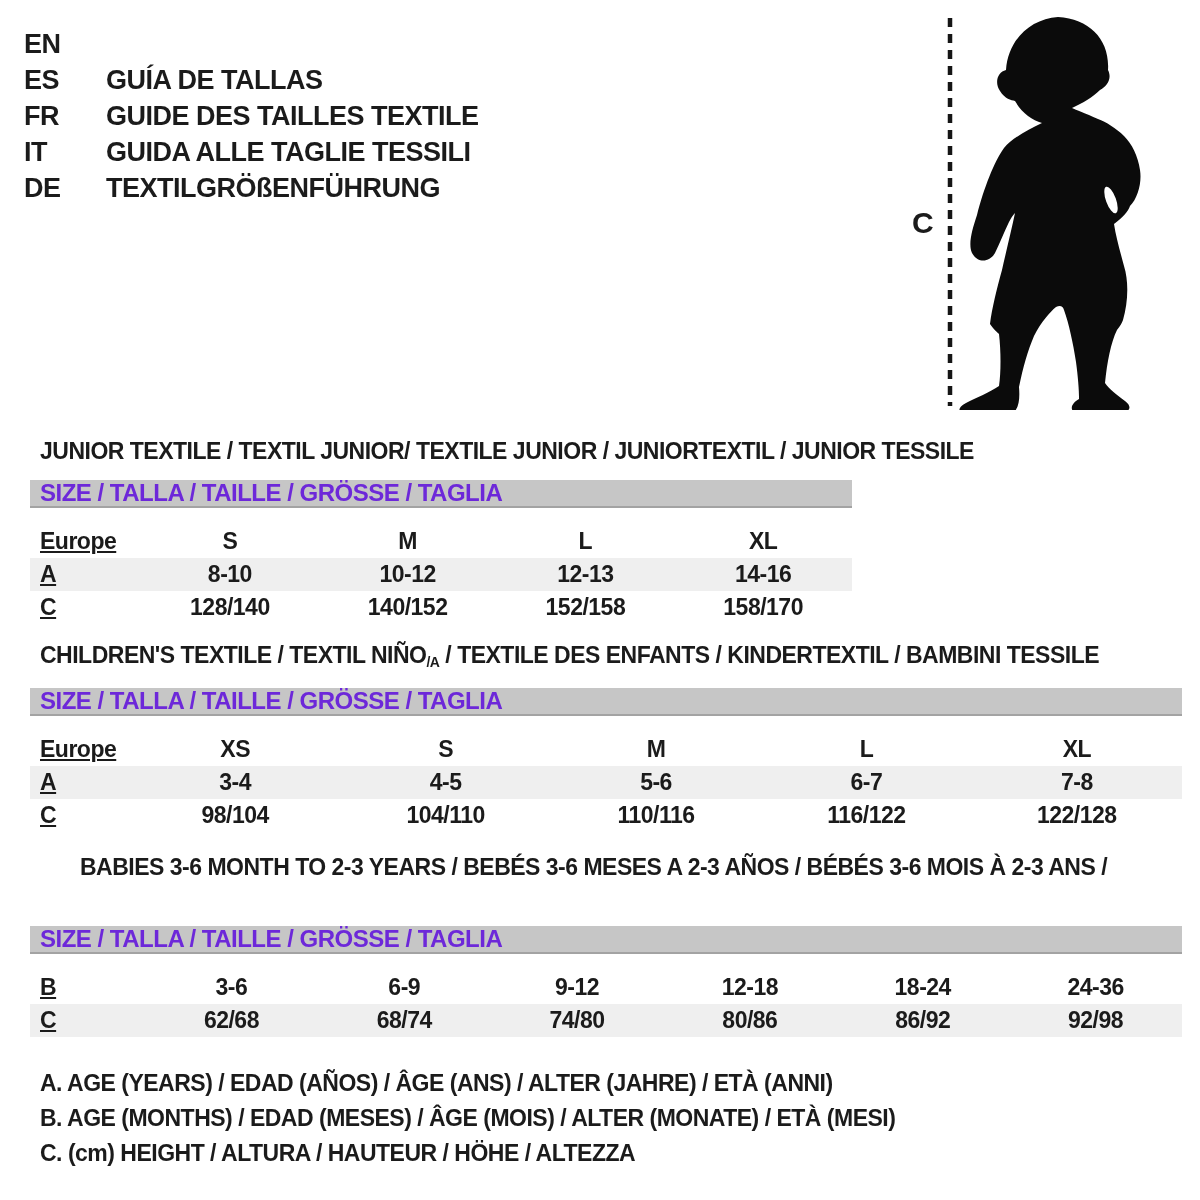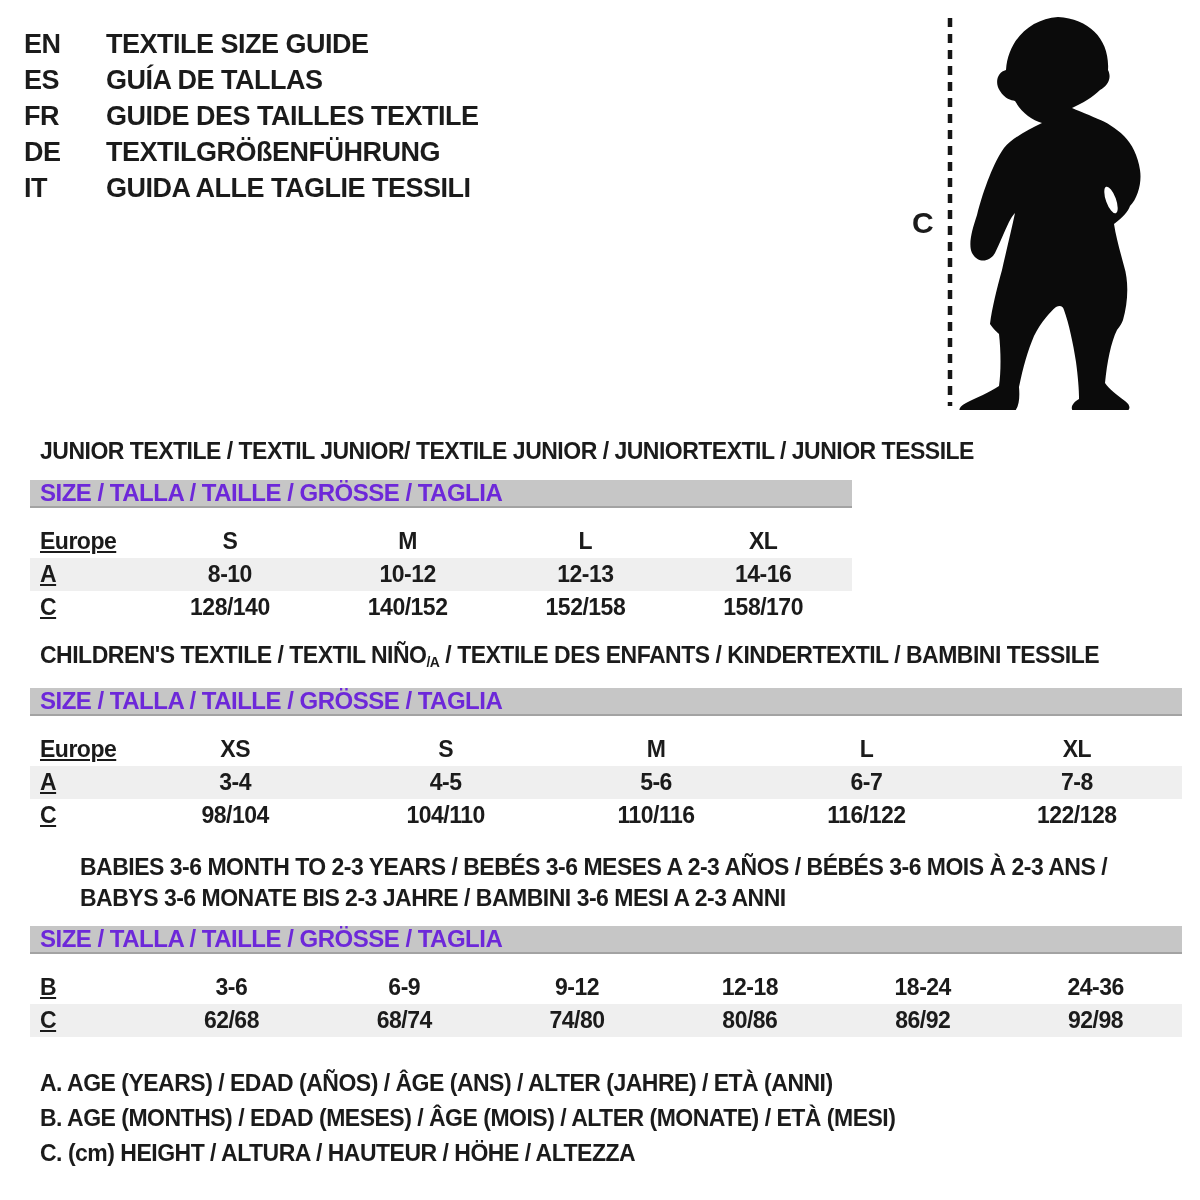--- a/index.html
+++ b/index.html
@@ -49,37 +49,36 @@
   .legend-line { height:35px; display:flex; align-items:center; font-size:23px; white-space:nowrap; }
 </style>
 </head>
 <body>
 
 <div>
 
   <div class="lang-block">
     <div class="lang-row">
       <span class="lang-code">EN</span>
-      <span class="lang-label">TEXTILE SIZE GUIDE</span>
     </div>
     <div class="lang-row">
       <span class="lang-code">ES</span>
       <span class="lang-label">GUÍA DE TALLAS</span>
     </div>
     <div class="lang-row">
       <span class="lang-code">FR</span>
       <span class="lang-label">GUIDE DES TAILLES TEXTILE</span>
     </div>
     <div class="lang-row">
+      <span class="lang-code">IT</span>
+      <span class="lang-label">GUIDA ALLE TAGLIE TESSILI</span>
+    </div>
+    <div class="lang-row">
       <span class="lang-code">DE</span>
       <span class="lang-label">TEXTILGRÖßENFÜHRUNG</span>
-    </div>
-    <div class="lang-row">
-      <span class="lang-code">IT</span>
-      <span class="lang-label">GUIDA ALLE TAGLIE TESSILI</span>
     </div>
   </div>
 
   <span class="c-label">C</span>
   <svg class="figure-svg" viewBox="0 0 260 400" aria-hidden="true">
     <line x1="50" y1="8" x2="50" y2="396" stroke="#151515" stroke-width="4.5" stroke-dasharray="9 7"></line>
     <path fill="#0b0b0b" d="
       M158,7
       C130,9 108,30 106,60
       C98,62 94,72 100,81
@@ -173,21 +172,20 @@
       <span class="cell">98/104</span>
       <span class="cell">104/110</span>
       <span class="cell">110/116</span>
       <span class="cell">116/122</span>
       <span class="cell">122/128</span>
     </div>
   </div>
 
   <div class="sec-title" style="top:852px; line-height:31px;margin-left:40px;">
     <div>BABIES 3-6 MONTH TO 2-3 YEARS / BEBÉS 3-6 MESES A 2-3 AÑOS / BÉBÉS 3-6 MOIS À 2-3 ANS /</div>
-    <div>BABYS 3-6 MONATE BIS 2-3 JAHRE / BAMBINI 3-6 MESI A 2-3 ANNI</div>
   </div>
   <div class="size-table t3" style="top:926px; width:1152px;">
     <div class="size-bar">SIZE / TALLA / TAILLE / GRÖSSE / TAGLIA</div>
     <div class="trow">
       <span class="row-label">B</span>
       <span class="cell">3-6</span>
       <span class="cell">6-9</span>
       <span class="cell">9-12</span>
       <span class="cell">12-18</span>
       <span class="cell">18-24</span>

